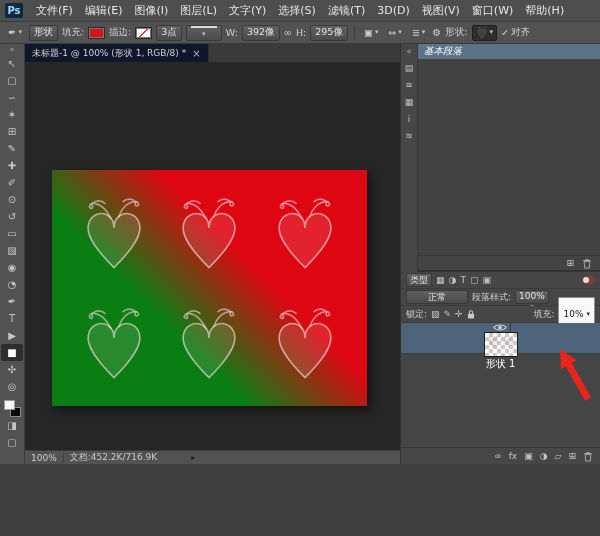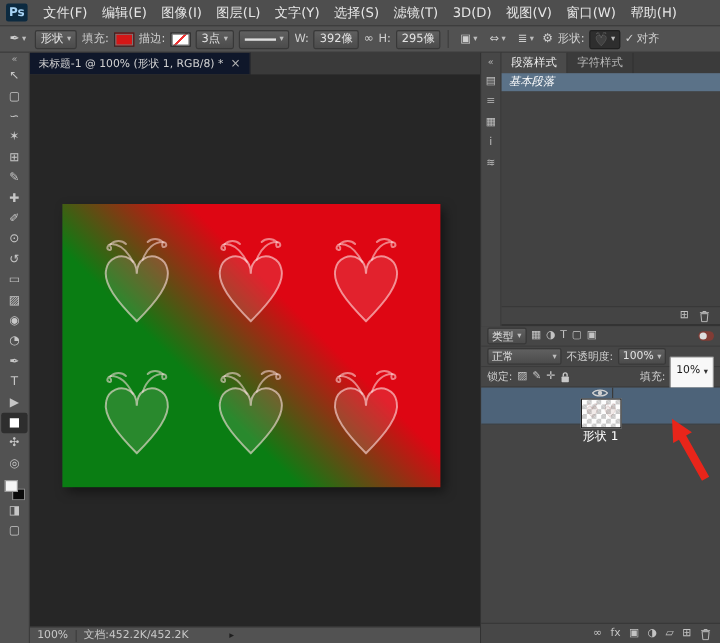--- a/index.html
+++ b/index.html
@@ -1,25 +1,25 @@
 <!DOCTYPE html>
 <html><head>
 <meta charset="utf-8">
 <style>
 *{margin:0;padding:0;box-sizing:border-box;}
 body{width:600px;height:536px;overflow:hidden;background:#3f3f3f;font-family:"DejaVu Sans","Liberation Sans",sans-serif;}
-.app{position:relative;width:600px;height:536px;display:flex;flex-direction:column;color:#d8d8d8;font-size:11px;}
+.app{position:relative;width:600px;height:464px;display:flex;flex-direction:column;color:#d8d8d8;font-size:11px;}
 
 .menubar{height:22px;flex:0 0 22px;background:#4e4e4e;border-bottom:1px solid #3a3a3a;display:flex;align-items:center;padding-left:5px;}
 .logo{width:18px;height:15px;background:#0c2a40;color:#a8d4f5;font-size:10px;font-weight:bold;display:flex;align-items:center;justify-content:center;border-radius:2px;margin-right:7px;}
 .menu-item{padding:0 6px;font-size:11px;color:#e6e6e6;}
 
 .optionsbar{height:22px;flex:0 0 22px;background:#525252;border-bottom:1px solid #393939;display:flex;align-items:center;gap:4px;padding:0 5px;overflow:hidden;white-space:nowrap;}
 .olabel{font-size:9.5px;color:#d0d0d0;}
-.field{display:inline-flex;align-items:center;gap:3px;height:16px;padding:0 4px;background:linear-gradient(#606060,#4b4b4b);border:1px solid #383838;border-radius:2px;font-size:9.5px;color:#e2e2e2;}
+.field{display:inline-flex;align-items:center;gap:3px;height:16px;padding:0 4px;background:linear-gradient(#606060,#4b4b4b);border:1px solid #383838;border-radius:2px;font-size:9.5px;color:#e2e2e2;flex-direction:column;}
 .obtn{display:inline-flex;align-items:center;gap:2px;height:16px;padding:0 3px;border-radius:2px;font-size:9.5px;color:#cfcfcf;}
 .caret{font-size:7px;color:#bdbdbd;line-height:1;}
 .caret.dark{color:#333;}
 .glyph{font-size:10px;color:#cfcfcf;}
 .osep{width:1px;height:15px;background:#3e3e3e;margin:0 2px;}
 .swatch{width:17px;height:12px;border:1px solid #2c2c2c;box-shadow:inset 0 0 0 1px #777;}
 .fillsw{background:#d41616;}
 .strokesw{background:linear-gradient(135deg,#fff 45%,#e33 45%,#e33 55%,#fff 55%);}
 .line-preview{display:inline-block;width:26px;height:2px;background:#ddd;}
 .shape-swatch{display:inline-flex;align-items:center;gap:2px;height:16px;padding:0 3px;background:#2e2e2e;border:1px solid #1f1f1f;border-radius:2px;}
@@ -61,21 +61,21 @@
 .style-row{height:15px;display:flex;align-items:center;padding:0 6px;font-size:9.5px;color:#fff;}
 .style-row.selected{background:#5b7288;}
 .panel-footer{height:15px;flex:0 0 15px;border-top:1px solid #383838;display:flex;align-items:center;justify-content:flex-end;gap:8px;padding:0 8px;color:#b5b5b5;font-size:9px;background:#444;}
 .lrow{flex:0 0 17px;height:17px;display:flex;align-items:center;gap:4px;padding:0 5px;border-bottom:1px solid #3b3b3b;background:#464646;font-size:9.5px;}
 .plabel{font-size:9px;color:#cfcfcf;}
 .field.small{height:14px;padding:0 3px;font-size:9px;}
 .blend{width:62px;justify-content:space-between;}
 .micon{font-size:9px;color:#c3c3c3;display:inline-flex;align-items:center;}
 .ftoggle{margin-left:auto;width:13px;height:8px;border-radius:4px;background:#813c35;position:relative;}
 .ftoggle::after{content:"";position:absolute;left:1px;top:1px;width:6px;height:6px;border-radius:50%;background:#ddd;}
-.fill-field{display:inline-flex;align-items:flex-end;gap:3px;height:14px;padding:16px 4px;background:#f8f8f8;border:1px solid #8f8f8f;color:#1a1a1a;font-size:9px;border-radius:1px;margin-left:auto;}
+.fill-field{display:inline-flex;align-items:center;gap:3px;height:14px;padding:16px 4px;background:#f8f8f8;border:1px solid #8f8f8f;color:#1a1a1a;font-size:9px;border-radius:1px;margin-left:auto;}
 .layers-list{flex:1;background:#454545;min-height:0;}
 .layer-row{height:31px;display:flex;align-items:center;border-bottom:1px solid #3c3c3c;}
 .layer-row.selected{background:#4d6379;flex-direction:column;}
 .eye-cell{width:21px;height:100%;display:flex;align-items:center;justify-content:center;border-right:1px solid #3a3a3a;}
 .i-eye{width:14px;height:9px;color:#d2d2d2;}
 .thumb{width:34px;height:25px;margin:0 5px;border:1px solid #1c1c1c;position:relative;flex:0 0 auto;}
 .thumb.checker{background-color:#fdfdfd;background-image:linear-gradient(45deg,#c9c9c9 25%,transparent 25%,transparent 75%,#c9c9c9 75%),linear-gradient(45deg,#c9c9c9 25%,transparent 25%,transparent 75%,#c9c9c9 75%);background-size:8px 8px;background-position:0 0,4px 4px;}
 .thumb.gradient{background:linear-gradient(45deg,#0a7d13 38%,#de0613 62%);}
 .thumb-orn{position:absolute;top:2px;width:11px;height:14px;color:#a6736f;}
 .thumb-orn.o1{left:3px;}
@@ -249,40 +249,36 @@
               <use href="#orn"></use>
             </svg>
           <svg class="ornament" viewBox="0 0 80 96">
               <use href="#orn"></use>
             </svg>
         </div>
       </div>
       <div class="statusbar">
         <span>100%</span>
         <span class="sb-sep"></span>
-        <span>文档:452.2K/452.2K</span>
+        <span>文档:452.2K/716.9K</span>
         <span class="sb-arrow">▸</span>
       </div>
     </div>
 
     <div class="dock">
       <div class="dock-top">
         <div class="dock-strip">
           <span class="ds-collapse">«</span>
           <span class="ds-icon">▤</span>
           <span class="ds-icon">≡</span>
           <span class="ds-icon">▦</span>
           <span class="ds-icon">i</span>
           <span class="ds-icon">≋</span>
         </div>
         <div class="panel para-panel">
-          <div class="panel-tabs">
-            <div class="ptab active">段落样式</div>
-            <div class="ptab">字符样式</div>
-          </div>
           <div class="panel-body">
             <div class="style-row selected">基本段落</div>
           </div>
           <div class="panel-footer">
             <span class="micon">⊞</span>
             <span class="micon">
                 <svg class="i-trash">
                   <use href="#trashsym"></use>
                 </svg>
               </span>
@@ -301,21 +297,21 @@
           <span class="micon">T</span>
           <span class="micon">▢</span>
           <span class="micon">▣</span>
           <span class="ftoggle"></span>
         </div>
         <div class="lrow">
           <div class="field small blend">
             <span>正常</span>
             <span class="caret">▾</span>
           </div>
-          <span class="plabel">不透明度:</span>
+          <span class="plabel">段落样式:</span>
           <div class="field small">
             <span>100%</span>
             <span class="caret">▾</span>
           </div>
         </div>
         <div class="lrow">
           <span class="plabel">锁定:</span>
           <span class="micon">▨</span>
           <span class="micon">✎</span>
           <span class="micon">✛</span>

